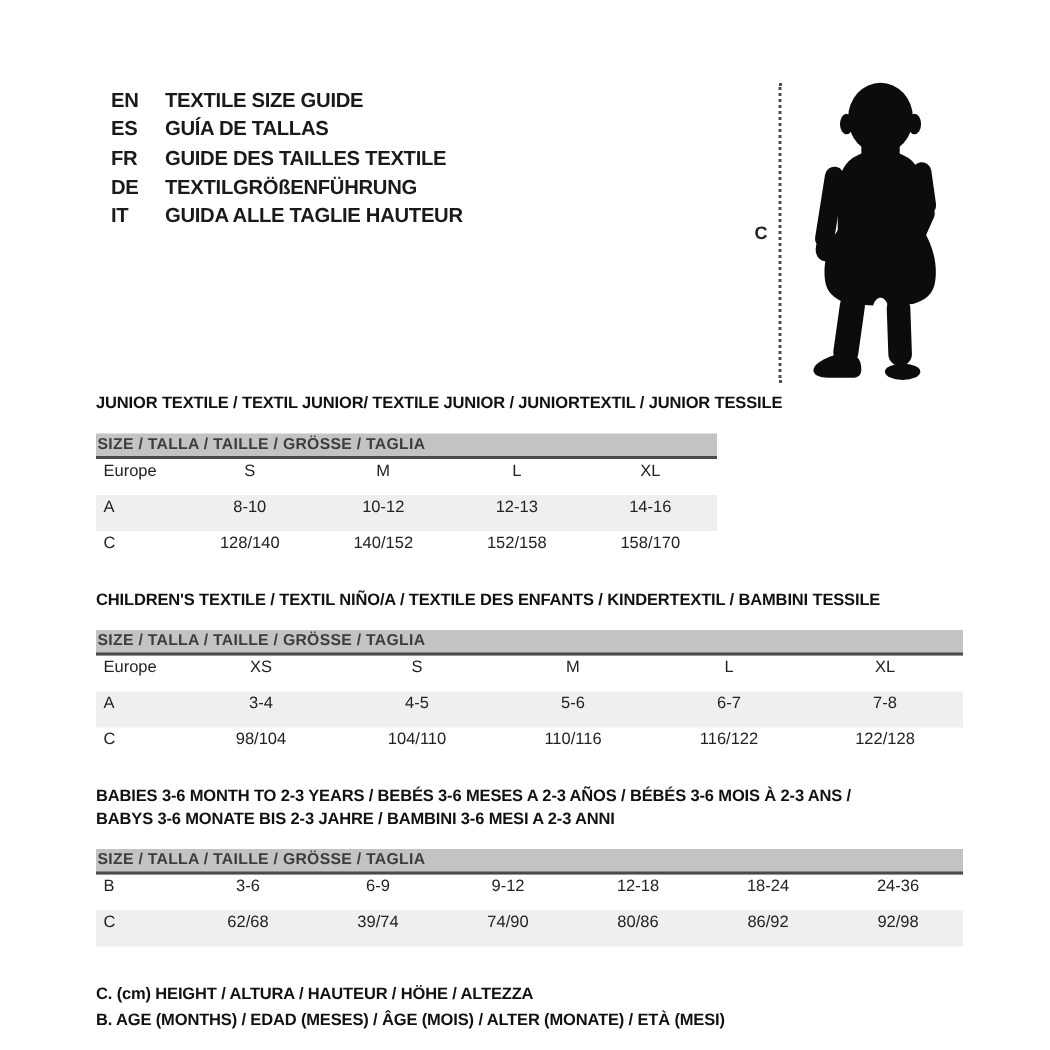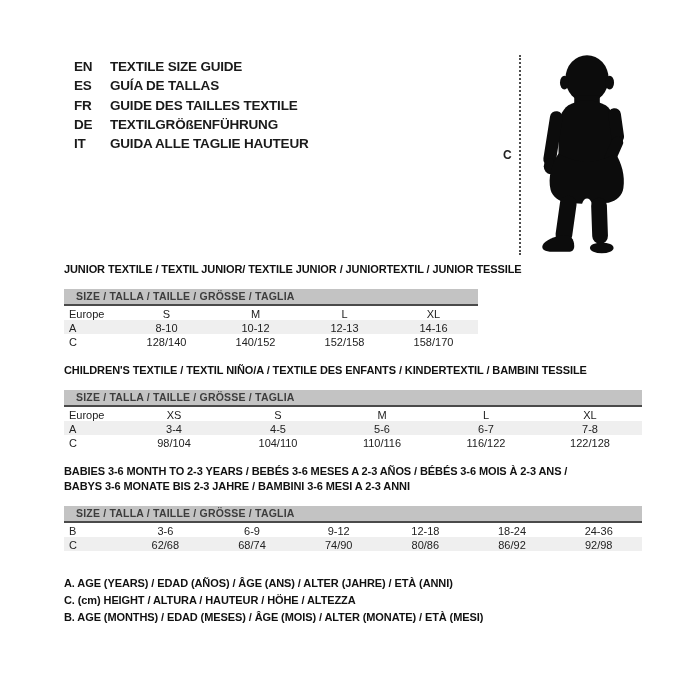--- a/index.html
+++ b/index.html
@@ -17,22 +17,22 @@
   .figure{position:absolute;left:503px;top:52px;height:206px;display:flex;align-items:stretch;}
   .measure-label{align-self:center;font-size:12px;font-weight:bold;margin-right:7px;color:#222;}
   .dash-line{width:0;border-left:2px dotted #4d4d4d;height:200px;align-self:center;margin-right:8px;}
   .baby-svg{display:block;}
   
   .content{position:absolute;left:64px;top:262px;width:578px;}
   .table-block{width:578px;margin-bottom:15px;}
   .table-block.narrow{width:414px;}
   .tbl-title{font-size:11px;font-weight:bold;line-height:15px;margin-bottom:12px;color:#111;letter-spacing:-0.1px;white-space:nowrap;}
   .size-bar{height:15px;line-height:15px;background:#c3c3c3;border-bottom:2px solid #4a4a4a;
-            font-size:10.5px;font-weight:bold;color:#3d3d3d;padding-left:12px;letter-spacing:0.2px;}
-  .size-row{display:flex;height:14px;line-height:16.5px;font-size:11px;color:#222;}
+            font-size:10.5px;font-weight:bold;color:#3d3d3d;padding-left:1px;letter-spacing:0.2px;}
+  .size-row{display:flex;height:24px;line-height:16.5px;font-size:11px;color:#222;}
   .size-row.shaded{background:#efefef;}
   .row-label{width:58px;flex:0 0 58px;padding-left:5px;box-sizing:border-box;}
   .cell{flex:1 1 0;text-align:center;}
   
   .notes{margin-top:24px;font-size:11px;font-weight:bold;line-height:17px;color:#111;letter-spacing:-0.1px;}
 </style>
 </head>
 <body>
 
 <div class="lang-block">
@@ -159,26 +159,25 @@
           <span class="cell">3-6</span>
           <span class="cell">6-9</span>
           <span class="cell">9-12</span>
           <span class="cell">12-18</span>
           <span class="cell">18-24</span>
           <span class="cell">24-36</span>
         </div>
         <div class="size-row shaded">
           <span class="row-label">C</span>
           <span class="cell">62/68</span>
-          <span class="cell">68/74</span>
+          <span class="cell">39/74</span>
           <span class="cell">74/90</span>
           <span class="cell">80/86</span>
           <span class="cell">86/92</span>
           <span class="cell">92/98</span>
         </div>
       </section>
     </div>
   <div class="notes">
-      <div class="note-line">A. AGE (YEARS) / EDAD (AÑOS) / ÂGE (ANS) / ALTER (JAHRE) / ETÀ (ANNI)</div>
       <div class="note-line">C. (cm) HEIGHT / ALTURA / HAUTEUR / HÖHE / ALTEZZA</div>
       <div class="note-line">B. AGE (MONTHS) / EDAD (MESES) / ÂGE (MOIS) / ALTER (MONATE) / ETÀ (MESI)</div>
     </div>
 </div>
 
 </body></html>

